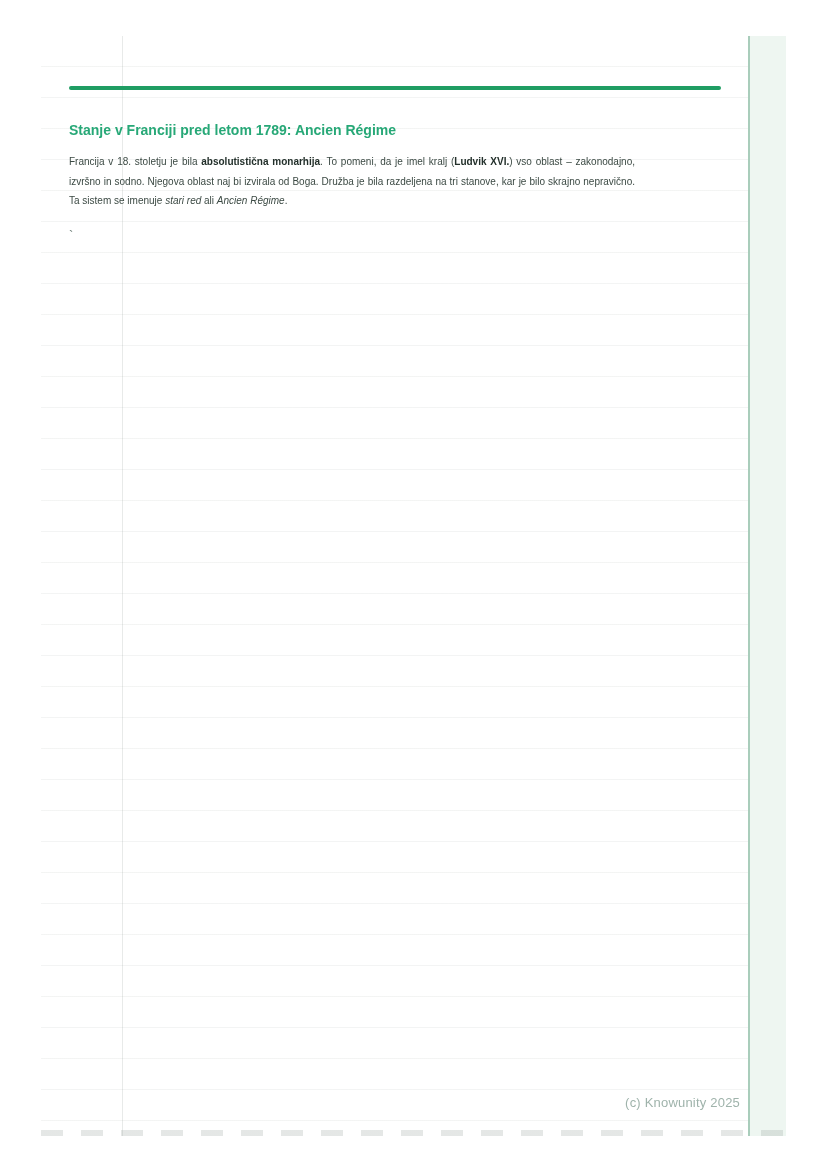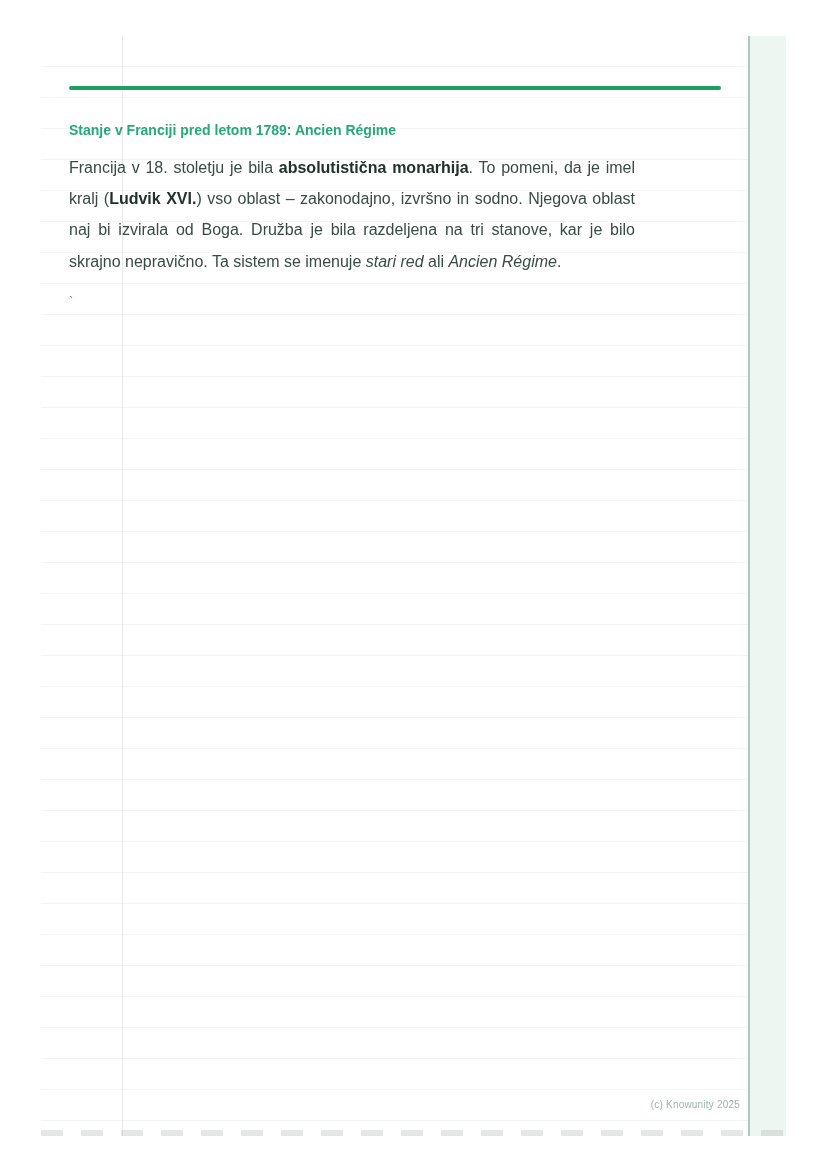--- a/index.html
+++ b/index.html
@@ -110,40 +110,40 @@
     font-size: 14px;
     font-weight: bold;
     margin-top: 32px;
     margin-bottom: 0;
   }
 
   .body-text {
     margin-top: 14px;
     width: 566px;
     color: #3c4a44;
-    font-size: 16px;
+    font-size: 10px;
     line-height: 1.95;
     text-align: justify;
   }
   .body-text b { color: #23302b; font-weight: bold; }
   .body-text i { font-style: italic; }
 
   .stray-mark {
     margin-top: 18px;
     color: #70807a;
     font-size: 13px;
     line-height: 1;
   }
 
   .footer-note {
     position: absolute;
     right: 46px;
     bottom: 26px;
     color: #9fb3ab;
-    font-size: 10px;
+    font-size: 13px;
     letter-spacing: 0.2px;
   }
 </style>
 </head>
 <body>
 
 <div class="page">
 
   <div class="ruled-lines"></div>
   <div class="margin-rule"></div>

